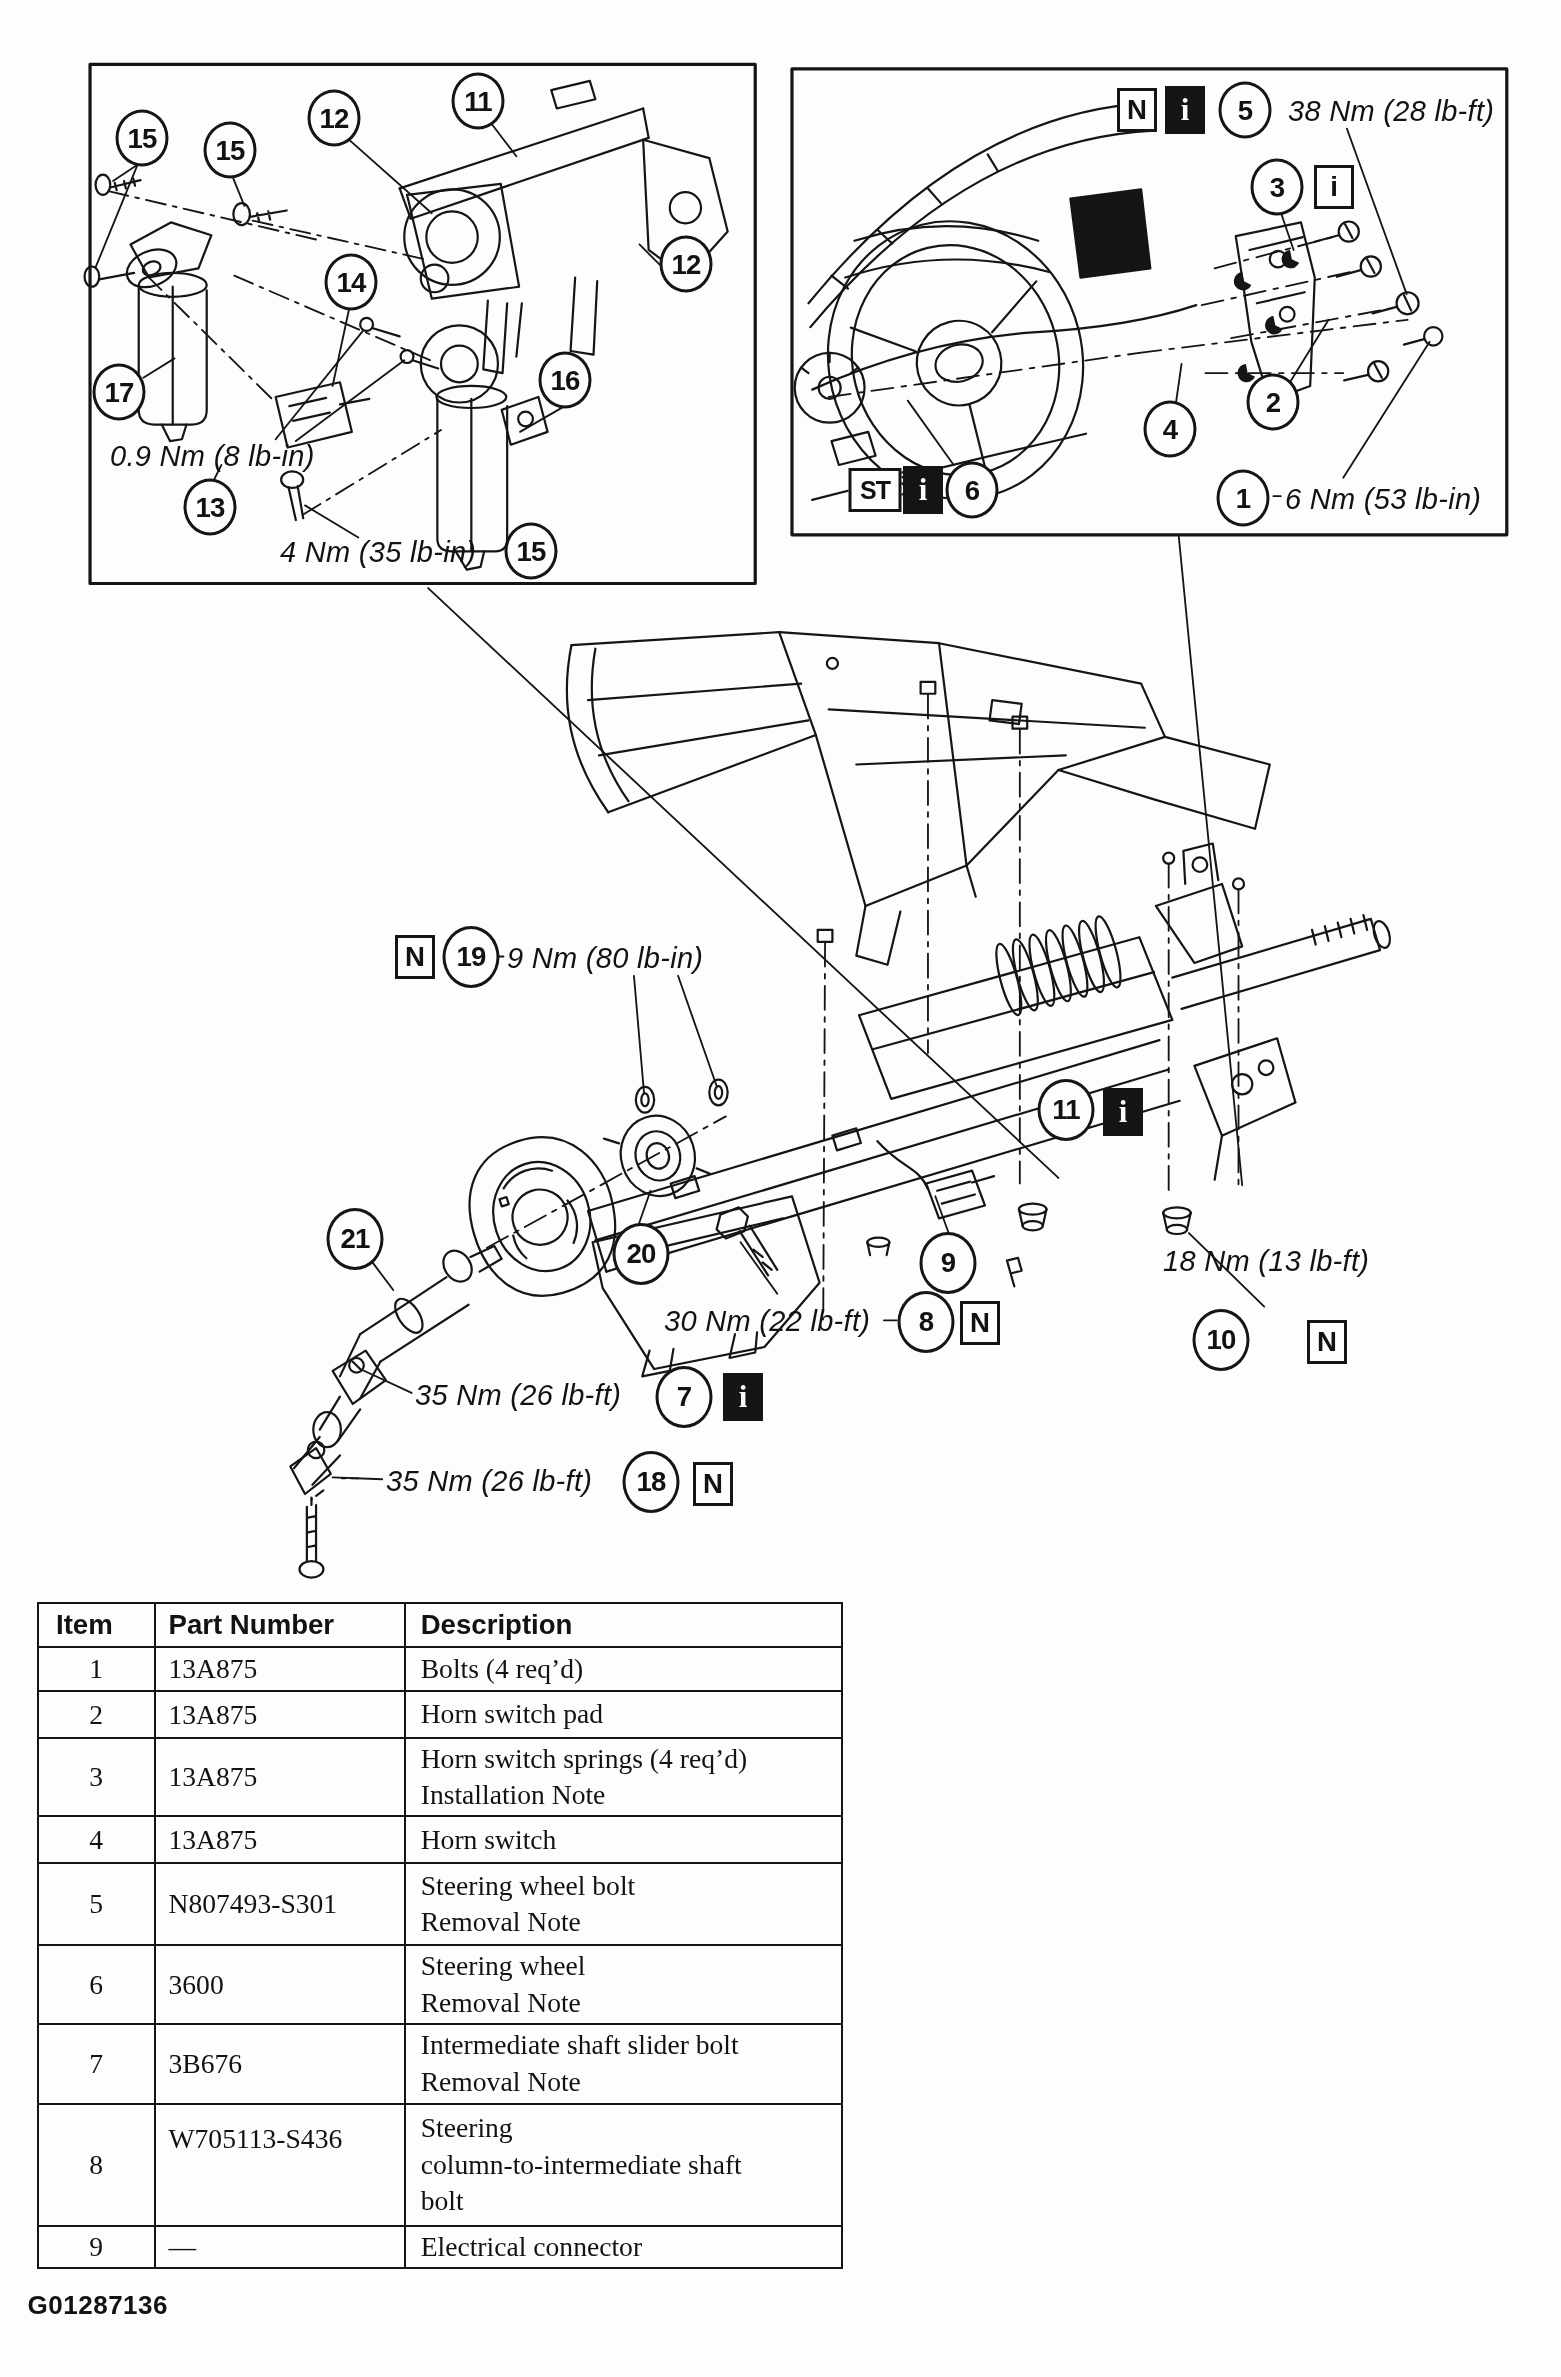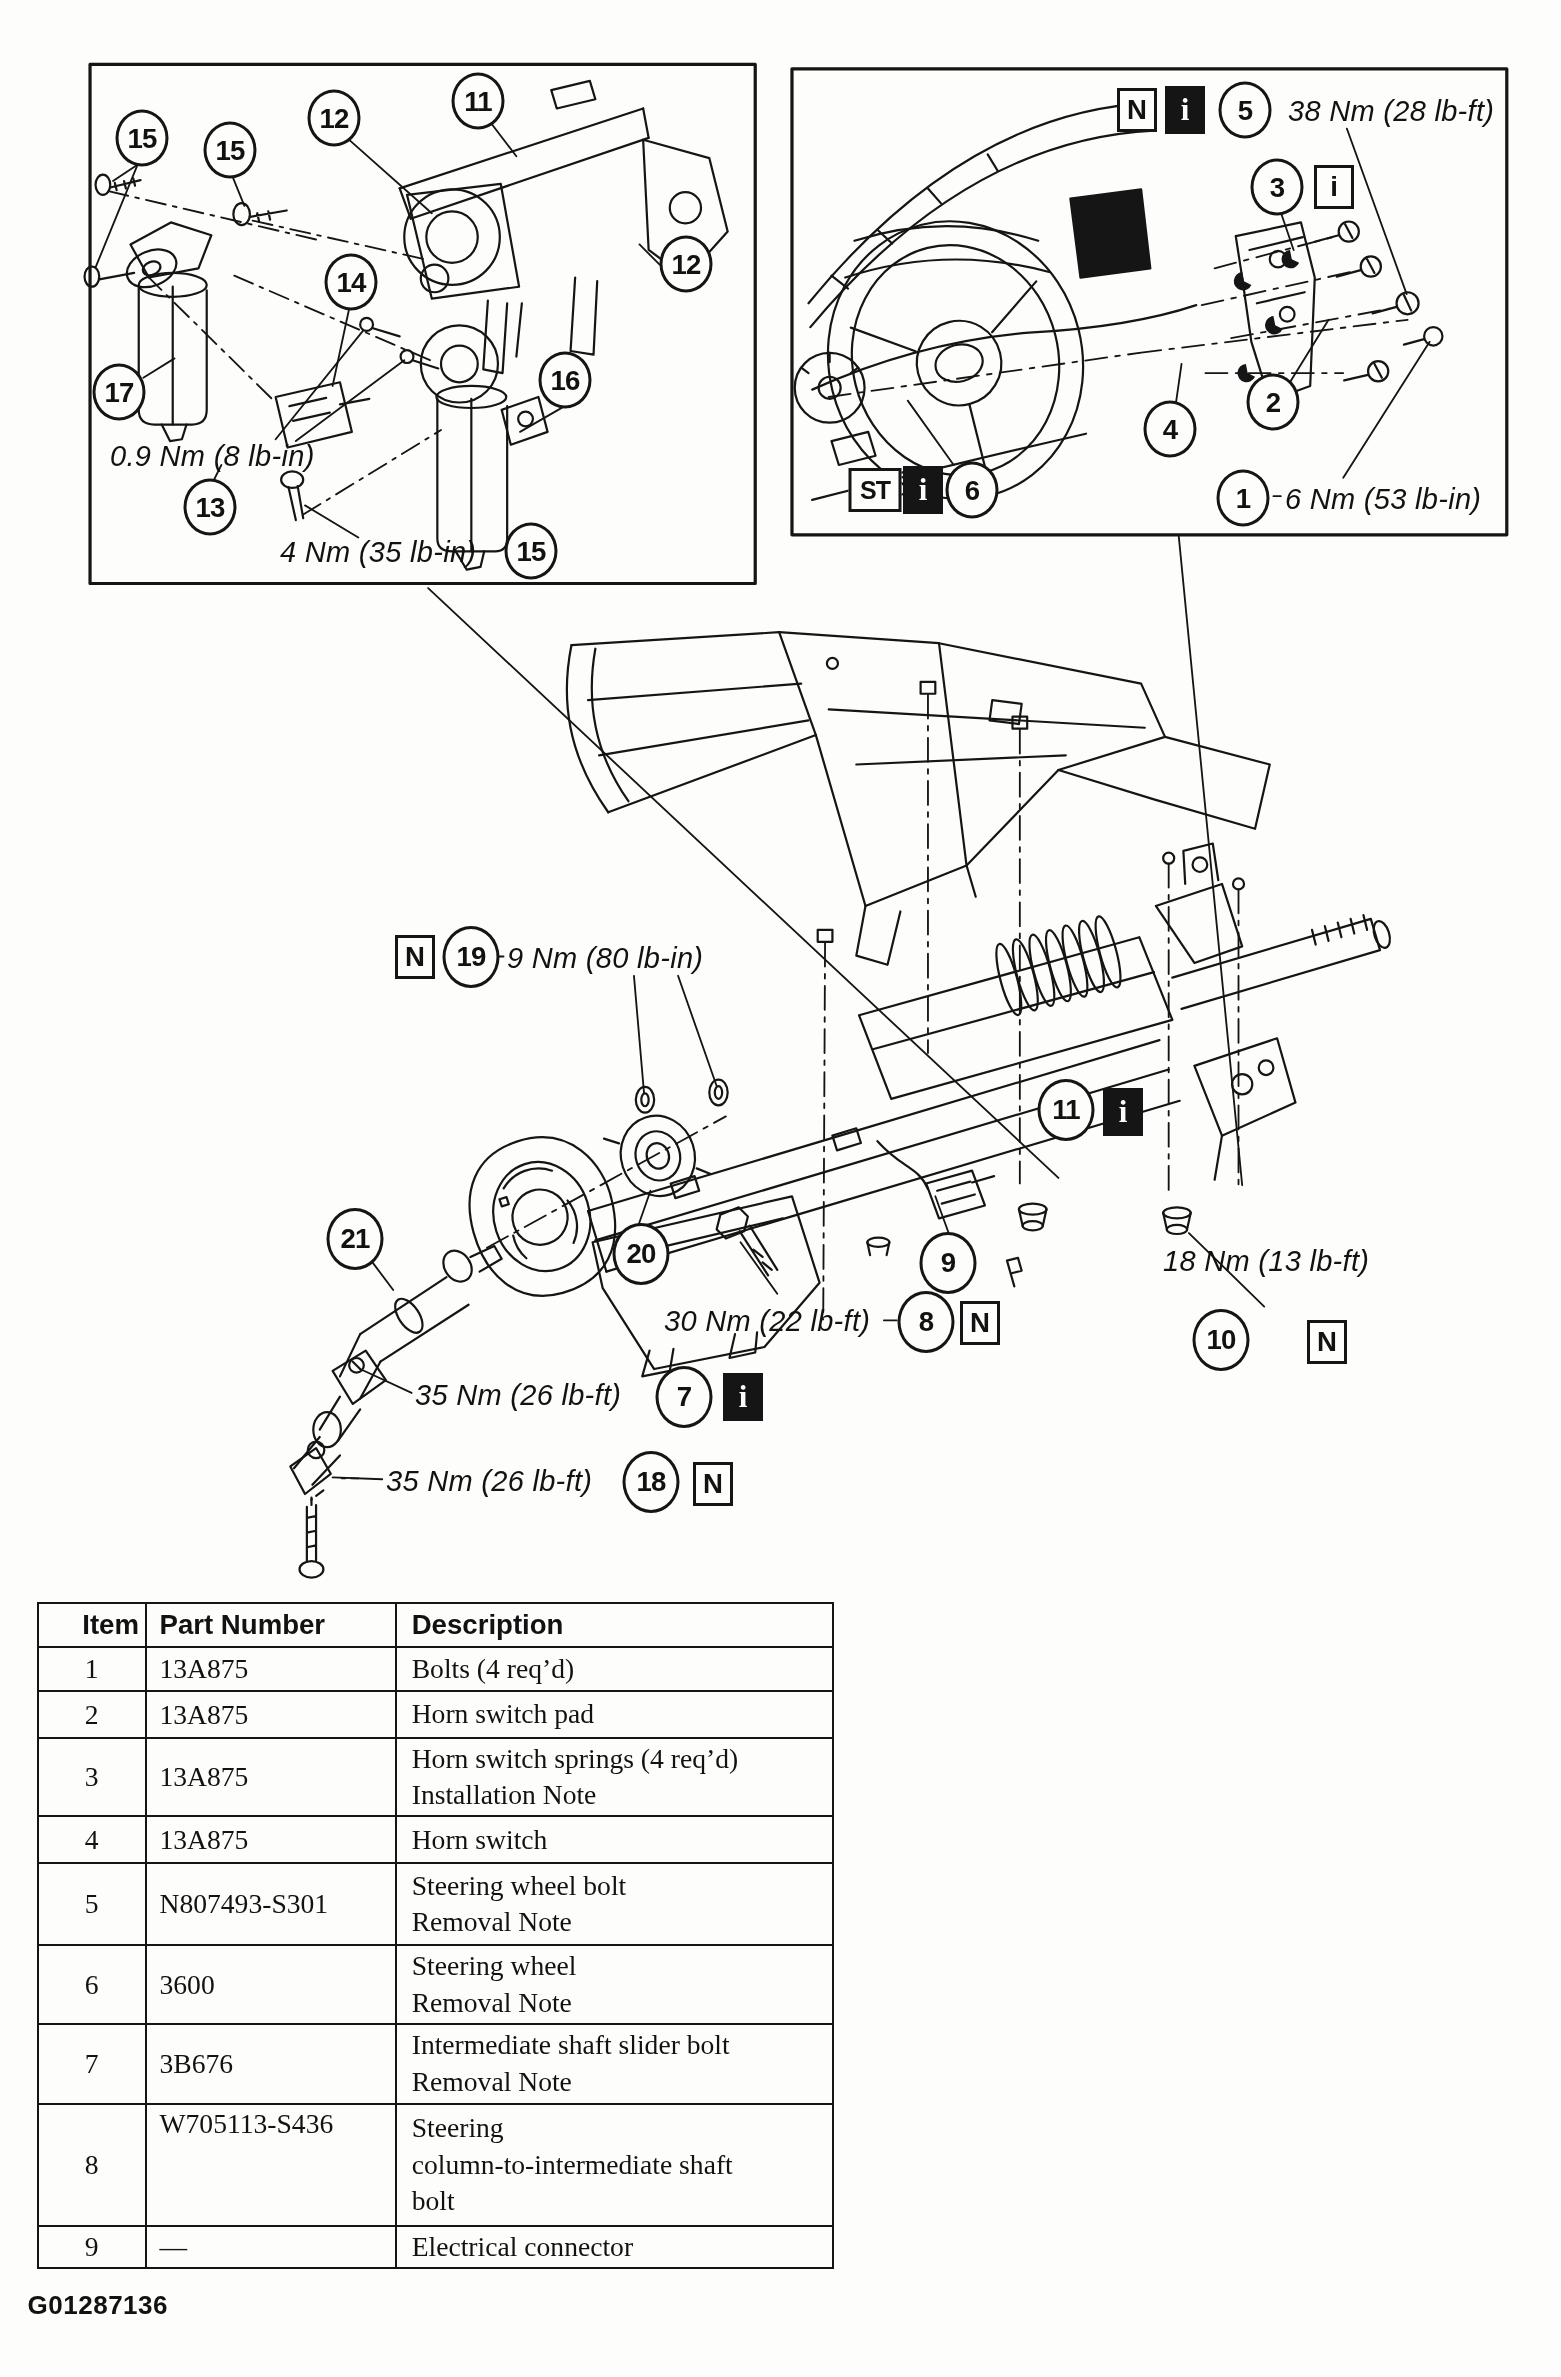--- a/index.html
+++ b/index.html
@@ -25,21 +25,21 @@
        font-family:"Liberation Serif",serif;font-size:31px;width:40px;height:48px;}
   
   .tq{font-size:29px;font-weight:400;white-space:nowrap;letter-spacing:0.3px;font-style:italic;}
   
   #parts-table{position:absolute;left:37px;top:1602px;border-collapse:collapse;
       table-layout:fixed;width:746px;background:#fdfdfb;}
   #parts-table td,#parts-table th{border:2.8px solid #151515;vertical-align:middle;
       font-family:"Liberation Serif", serif;font-size:27.6px;padding:1.8px 5.5px;}
   #parts-table th{font-family:"Liberation Sans", sans-serif;font-size:27.6px;
       font-weight:700;text-align:left;padding-left:13px;}
-  #parts-table th.c-item{text-align:right;padding-left:8px;}
+  #parts-table th.c-item{text-align:left;padding-left:17px;}
   .c-item{width:92px;text-align:center;}
   .c-part{width:230px;padding-left:13px !important;}
   .c-desc{width:415px;padding-left:14.7px !important;line-height:1.32;margin-top:8px;}
   .ftr{font-weight:700;font-size:26px;letter-spacing:0.5px;text-align:right;}
 </style>
 </head>
 <body>
 
 <div id="page">
 
@@ -455,21 +455,21 @@
   <tr style="height:80px">
     <td class="c-item">7</td>
     <td class="c-part">3B676</td>
     <td class="c-desc">
             <div>Intermediate shaft slider bolt</div>
             <div>Removal Note</div>
           </td>
   </tr>
   <tr style="height:122px">
     <td class="c-item">8</td>
-    <td class="c-part" style="vertical-align:top;padding-top:3px">W705113-S436</td>
+    <td class="c-part" style="vertical-align:top;padding-top:18px">W705113-S436</td>
     <td class="c-desc">
             <div>Steering</div>
             <div>column-to-intermediate shaft</div>
             <div>bolt</div>
           </td>
   </tr>
   <tr style="height:42px">
     <td class="c-item">9</td>
     <td class="c-part">—</td>
     <td class="c-desc">

